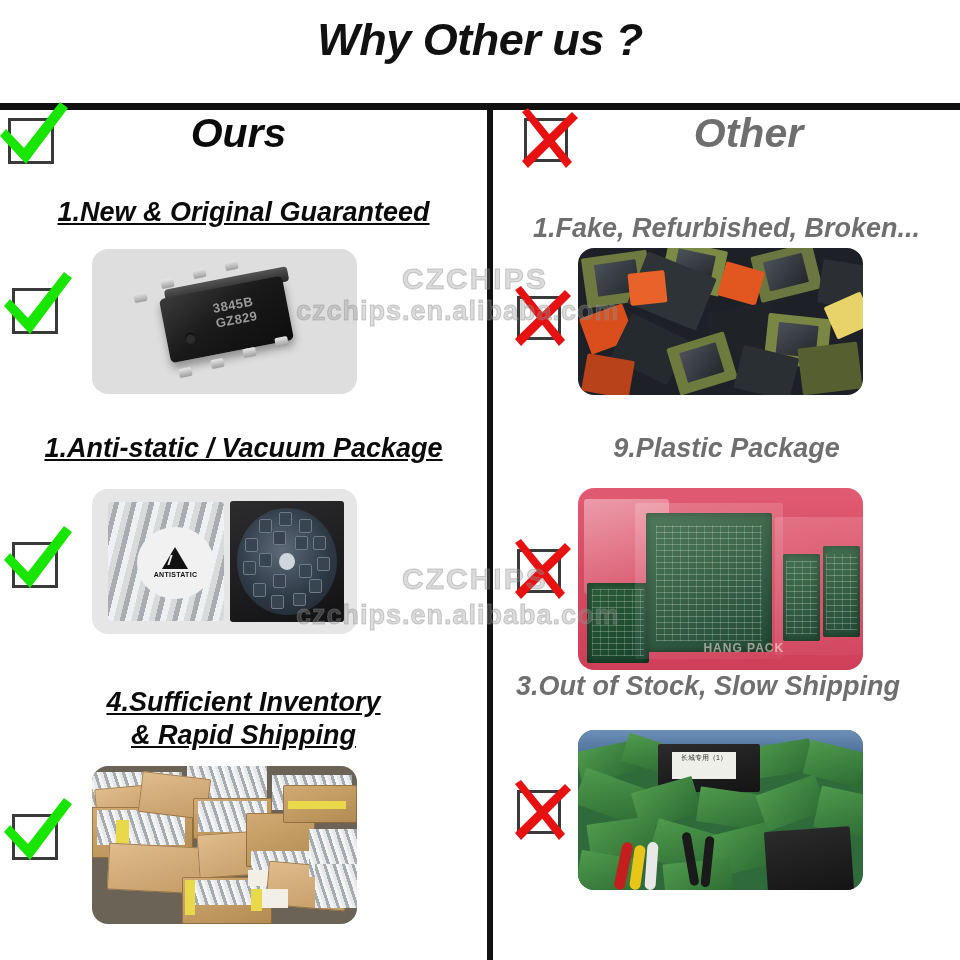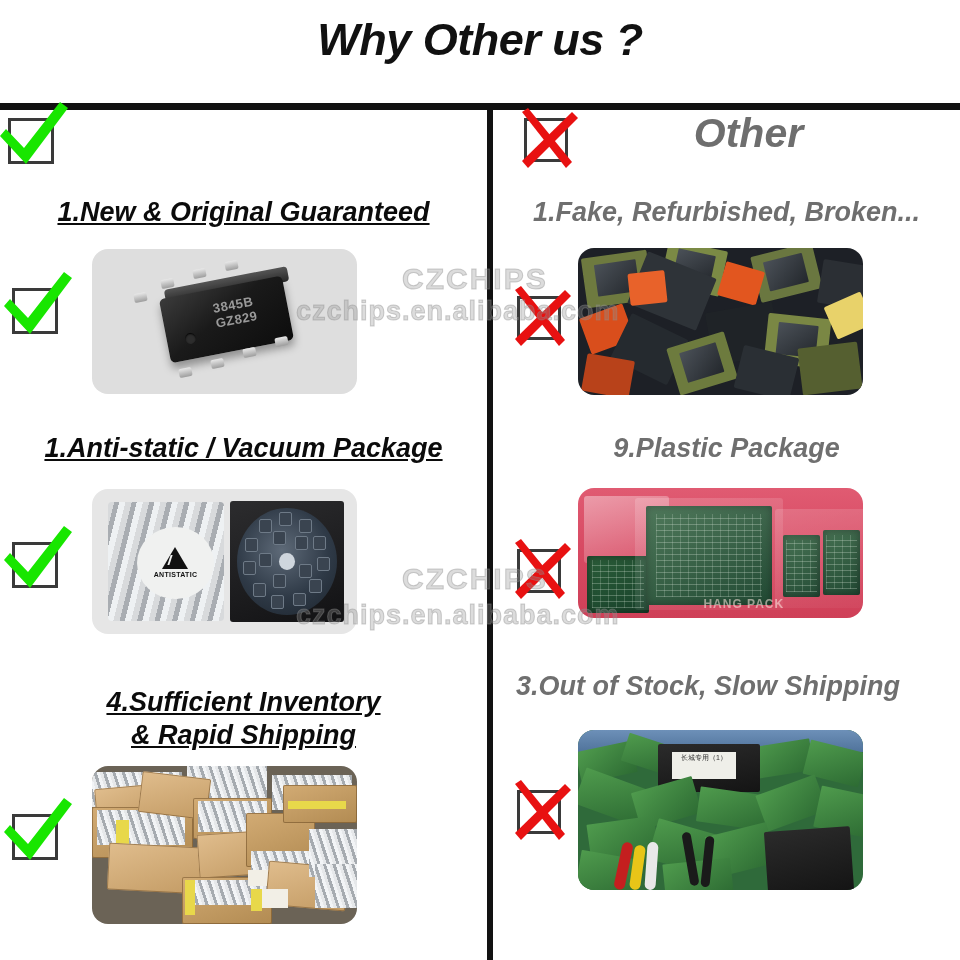--- a/index.html
+++ b/index.html
@@ -186,20 +186,23 @@
   <div class="title">Why Other us ?</div>
 
   <div class="hrule"></div>
   <div class="vrule"></div>
 
   <div class="markbox check" style="left:8px; top:118px;">
     <div class="sq"></div>
     <svg viewBox="0 0 78 78">
       <path d="M4 40 L10 33 L28 52 L64 6 L72 12 L30 68 Z" fill="#18E600"></path>
     </svg>
+  </div>
+  <div class="col-head left">
+    <div class="label">Ours</div>
   </div>
 
   <div class="markbox cross" style="left:524px; top:118px;">
     <div class="sq"></div>
     <svg viewBox="0 0 66 66">
       <path d="M8 6 L14 2 L58 56 L52 62 Z" fill="#E81111"></path>
       <path d="M58 6 L64 12 L14 62 L8 55 Z" fill="#E81111"></path>
     </svg>
   </div>
   <div class="col-head right">
@@ -230,21 +233,21 @@
         <div class="pin" style="left:33%; top:82%;"></div>
         <div class="chip-txt">
           <div>3845B</div>
           <div>GZ829</div>
         </div>
       </div>
     </div>
   </div>
 
   <div class="row right" style="left:493px; top:196px; width:467px; height:224px;">
-    <div class="heading" style="top:0;">1.Fake, Refurbished, Broken...</div>
+    <div class="heading" style="top:16px;">1.Fake, Refurbished, Broken...</div>
     <div class="markbox cross" style="left:24px; top:100px;">
       <div class="sq"></div>
       <svg viewBox="0 0 66 66">
         <path d="M8 6 L14 2 L58 56 L52 62 Z" fill="#E81111"></path>
         <path d="M58 6 L64 12 L14 62 L8 55 Z" fill="#E81111"></path>
       </svg>
     </div>
 
     <div class="photo bg-cpu" style="left:85px; top:52px; width:285px; height:147px;">
         <div class="inner">
@@ -322,21 +325,21 @@
   <div class="row right" style="left:493px; top:432px; width:467px; height:232px;">
     <div class="heading" style="top:0;">9.Plastic Package</div>
     <div class="markbox cross" style="left:24px; top:117px;">
       <div class="sq"></div>
       <svg viewBox="0 0 66 66">
         <path d="M8 6 L14 2 L58 56 L52 62 Z" fill="#E81111"></path>
         <path d="M58 6 L64 12 L14 62 L8 55 Z" fill="#E81111"></path>
       </svg>
     </div>
 
-    <div class="photo bg-bag" style="left:85px; top:56px; width:285px; height:130px;">
+    <div class="photo bg-bag" style="left:85px; top:56px; width:285px; height:182px;">
       <div class="inner">
         <div class="bagfilm" style="left:2%; top:6%; width:30%; height:52%;"></div>
         <div class="pcb" style="left:3%;  top:52%; width:22%; height:44%;"></div>
         <div class="pcb" style="left:24%; top:14%; width:44%; height:76%;"></div>
         <div class="bagfilm" style="left:20%; top:8%; width:52%; height:86%; opacity:.45;"></div>
         <div class="pcb" style="left:72%; top:36%; width:13%; height:48%;"></div>
         <div class="pcb" style="left:86%; top:32%; width:13%; height:50%;"></div>
         <div class="bagfilm" style="left:69%; top:16%; width:32%; height:76%; opacity:.40;"></div>
         <div class="packtxt" style="left:44%; top:84%;">HANG PACK</div>
       </div>

